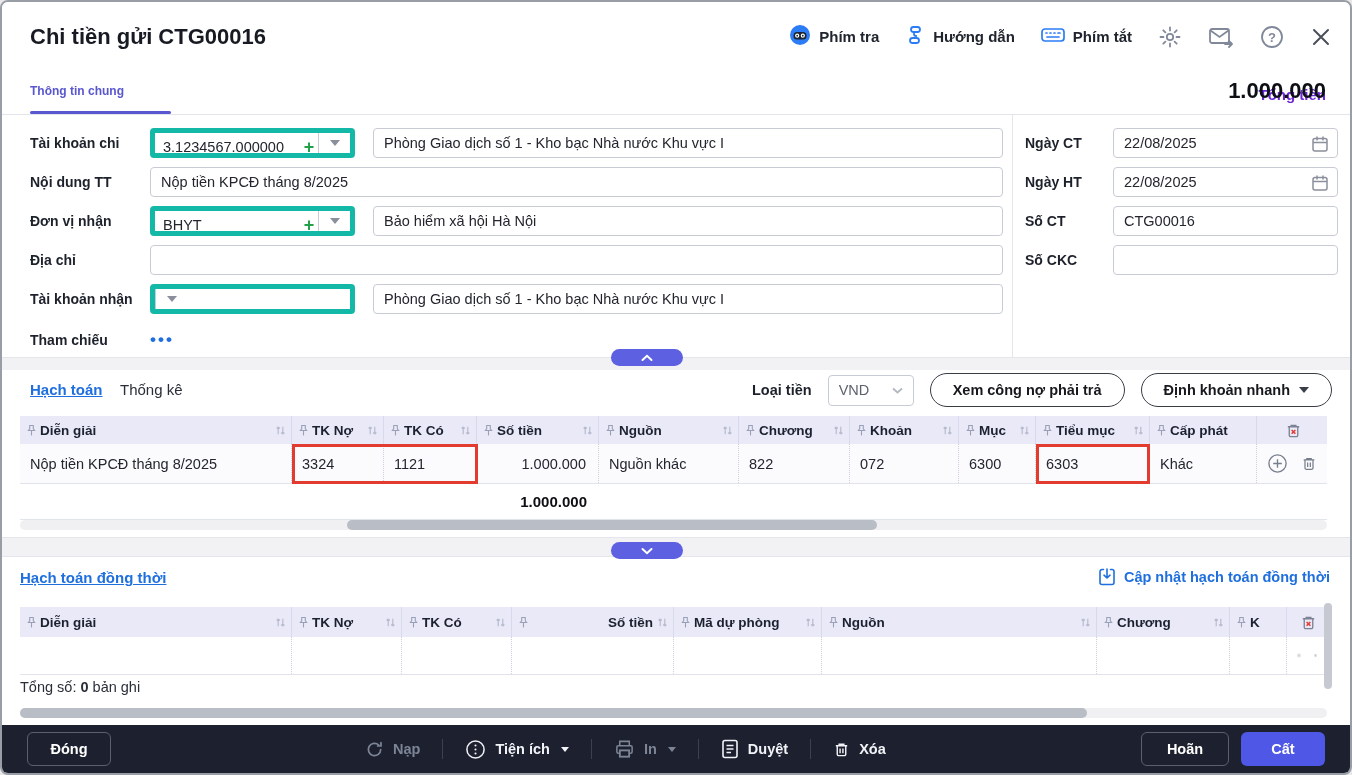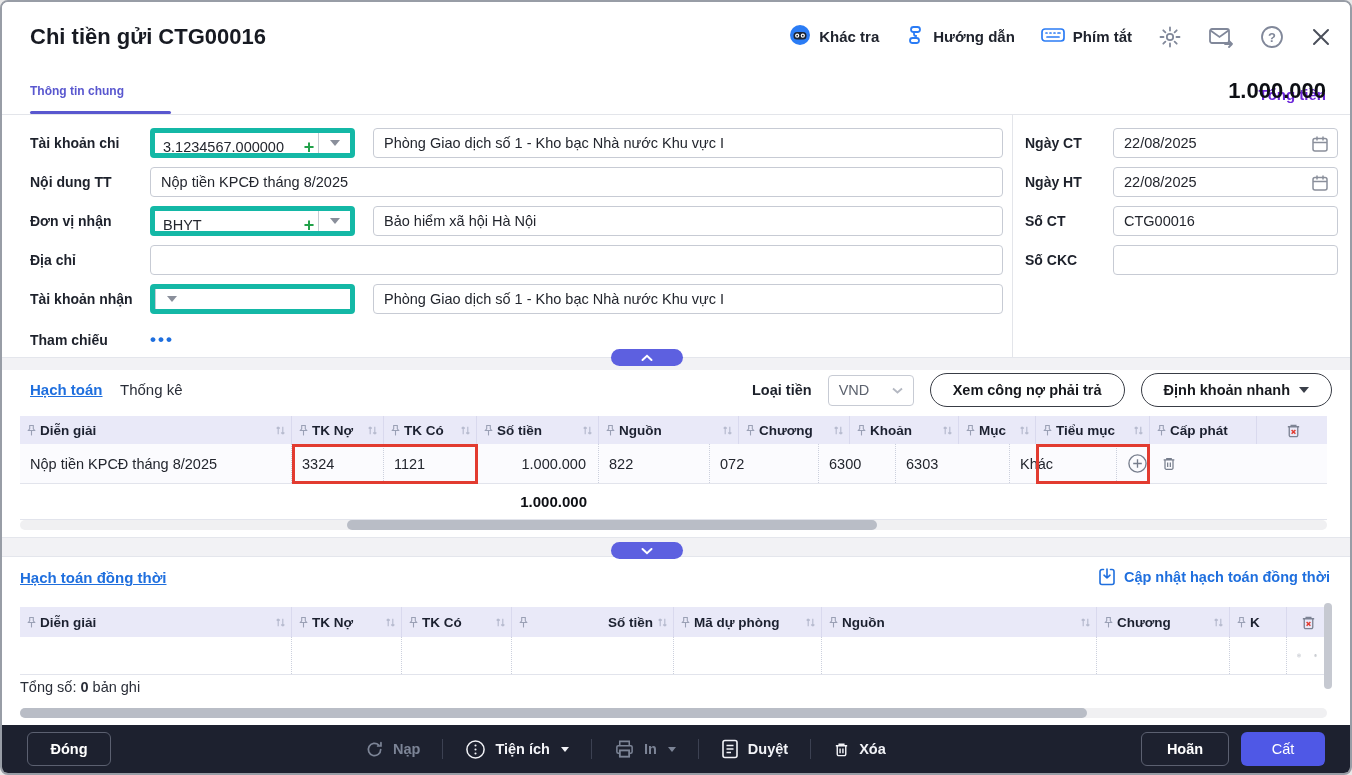--- a/index.html
+++ b/index.html
@@ -95,21 +95,21 @@
   .con-title { position:absolute; left:18px; top:12px; font-size:15px; font-weight:bold; color:#1f6fde; text-decoration:underline; cursor:pointer; }
   .con-update { position:absolute; right:20px; top:10px; display:flex; align-items:center; gap:8px; font-size:14.5px; font-weight:bold; color:#1f6fde; cursor:pointer; }
   .summary { position:absolute; left:18px; top:122px; font-size:14.5px; color:#2a2e38; }
   .summary b { font-weight:bold; }
 
   
   .footer { position:absolute; left:0; right:0; bottom:0; height:48px; background:#1d212f; display:flex; align-items:center; }
   .btn-outline { height:34px; border:1px solid #5b6070; border-radius:6px; background:transparent; color:#fff; font-size:14.5px; font-weight:bold; display:flex; align-items:center; justify-content:center; cursor:pointer; }
   .btn-close { position:absolute; left:25px; width:84px; }
   .btn-postpone { position:absolute; right:121px; width:88px; }
-  .btn-save { position:absolute; right:25px; width:84px; height:34px; background:#4f58e6; border-radius:6px; color:#fff; font-size:14.5px; font-weight:normal; display:flex; align-items:center; justify-content:center; cursor:pointer; }
+  .btn-save { position:absolute; right:25px; width:84px; height:34px; background:#4f58e6; border-radius:6px; color:#fff; font-size:14.5px; font-weight:bold; display:flex; align-items:center; justify-content:center; cursor:pointer; }
   .f-center { position:absolute; left:363px; display:flex; align-items:center; gap:22px; }
   .f-item { display:flex; align-items:center; gap:9px; font-size:14.5px; font-weight:bold; cursor:pointer; }
   .f-dim { color:#7c8496; }
   .f-lit { color:#f2f3f7; }
   .f-sep { width:1px; height:20px; background:#3c4152; }
   .caret { width:0; height:0; border-left:4.5px solid transparent; border-right:4.5px solid transparent; border-top:5px solid currentColor; margin-left:2px; }
 </style>
 </head>
 <body>
 
@@ -123,21 +123,21 @@
         <span>
           <svg width="22" height="22" viewBox="0 0 22 22">
               <circle cx="11" cy="11" r="10" fill="#2b7cf5"></circle>
               <rect x="4.5" y="8" width="13" height="7.5" rx="3.5" fill="#1b2433"></rect>
               <circle cx="8.2" cy="11.7" r="2.1" fill="#fff"></circle>
               <circle cx="13.8" cy="11.7" r="2.1" fill="#fff"></circle>
               <circle cx="8.2" cy="11.7" r="0.9" fill="#1b2433"></circle>
               <circle cx="13.8" cy="11.7" r="0.9" fill="#1b2433"></circle>
             </svg>
         </span>
-        <span>Khác tra</span>
+        <span>Phím tra</span>
       </div>
       <div class="ta-item">
         <span>
           <svg width="20" height="20" viewBox="0 0 20 20" fill="none" stroke="#2b7cf5" stroke-width="1.8">
               <rect x="6" y="2" width="9" height="5" rx="2.5"></rect>
               <rect x="5" y="13" width="9" height="5" rx="2.5"></rect>
               <path d="M9 7v2a2 2 0 0 0 2 2h0a2 2 0 0 1-2 2v0"></path>
             </svg>
         </span>
         <span>Hướng dẫn</span>
@@ -385,20 +385,21 @@
               <path d="M3 5h12M6.5 5V3.5h5V5M4.5 5v9a1.5 1.5 0 0 0 1.5 1.5h6A1.5 1.5 0 0 0 13.5 14V5" stroke="#7c8293" stroke-width="1.4"></path>
               <path d="M7 8.5l4 4M11 8.5l-4 4" stroke="#e23b30" stroke-width="1.6"></path>
             </svg>
           </div>
       </div>
       <div class="trow">
         <div class="tcell c0">Nộp tiền KPCĐ tháng 8/2025</div>
         <div class="tcell c1">3324</div>
         <div class="tcell c2">1121</div>
         <div class="tcell c3 num">1.000.000</div>
+        <div class="tcell c4">Nguồn khác</div>
         <div class="tcell c5">822</div>
         <div class="tcell c6">072</div>
         <div class="tcell c7">6300</div>
         <div class="tcell c8">6303</div>
         <div class="tcell c9">Khác</div>
         <div class="tcell c10 acts">
           <svg width="21" height="21" viewBox="0 0 22 22" fill="none" stroke="#767d8c" stroke-width="1.4">
               <circle cx="11" cy="11" r="9"></circle>
               <path d="M11 6.5v9M6.5 11h9"></path>
             </svg>

